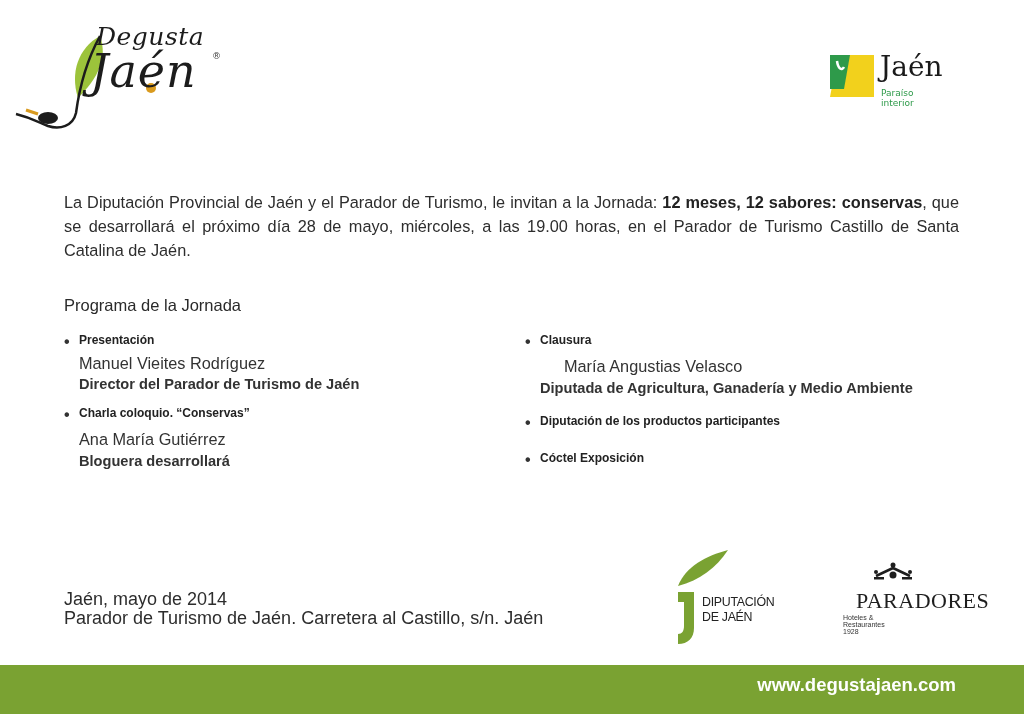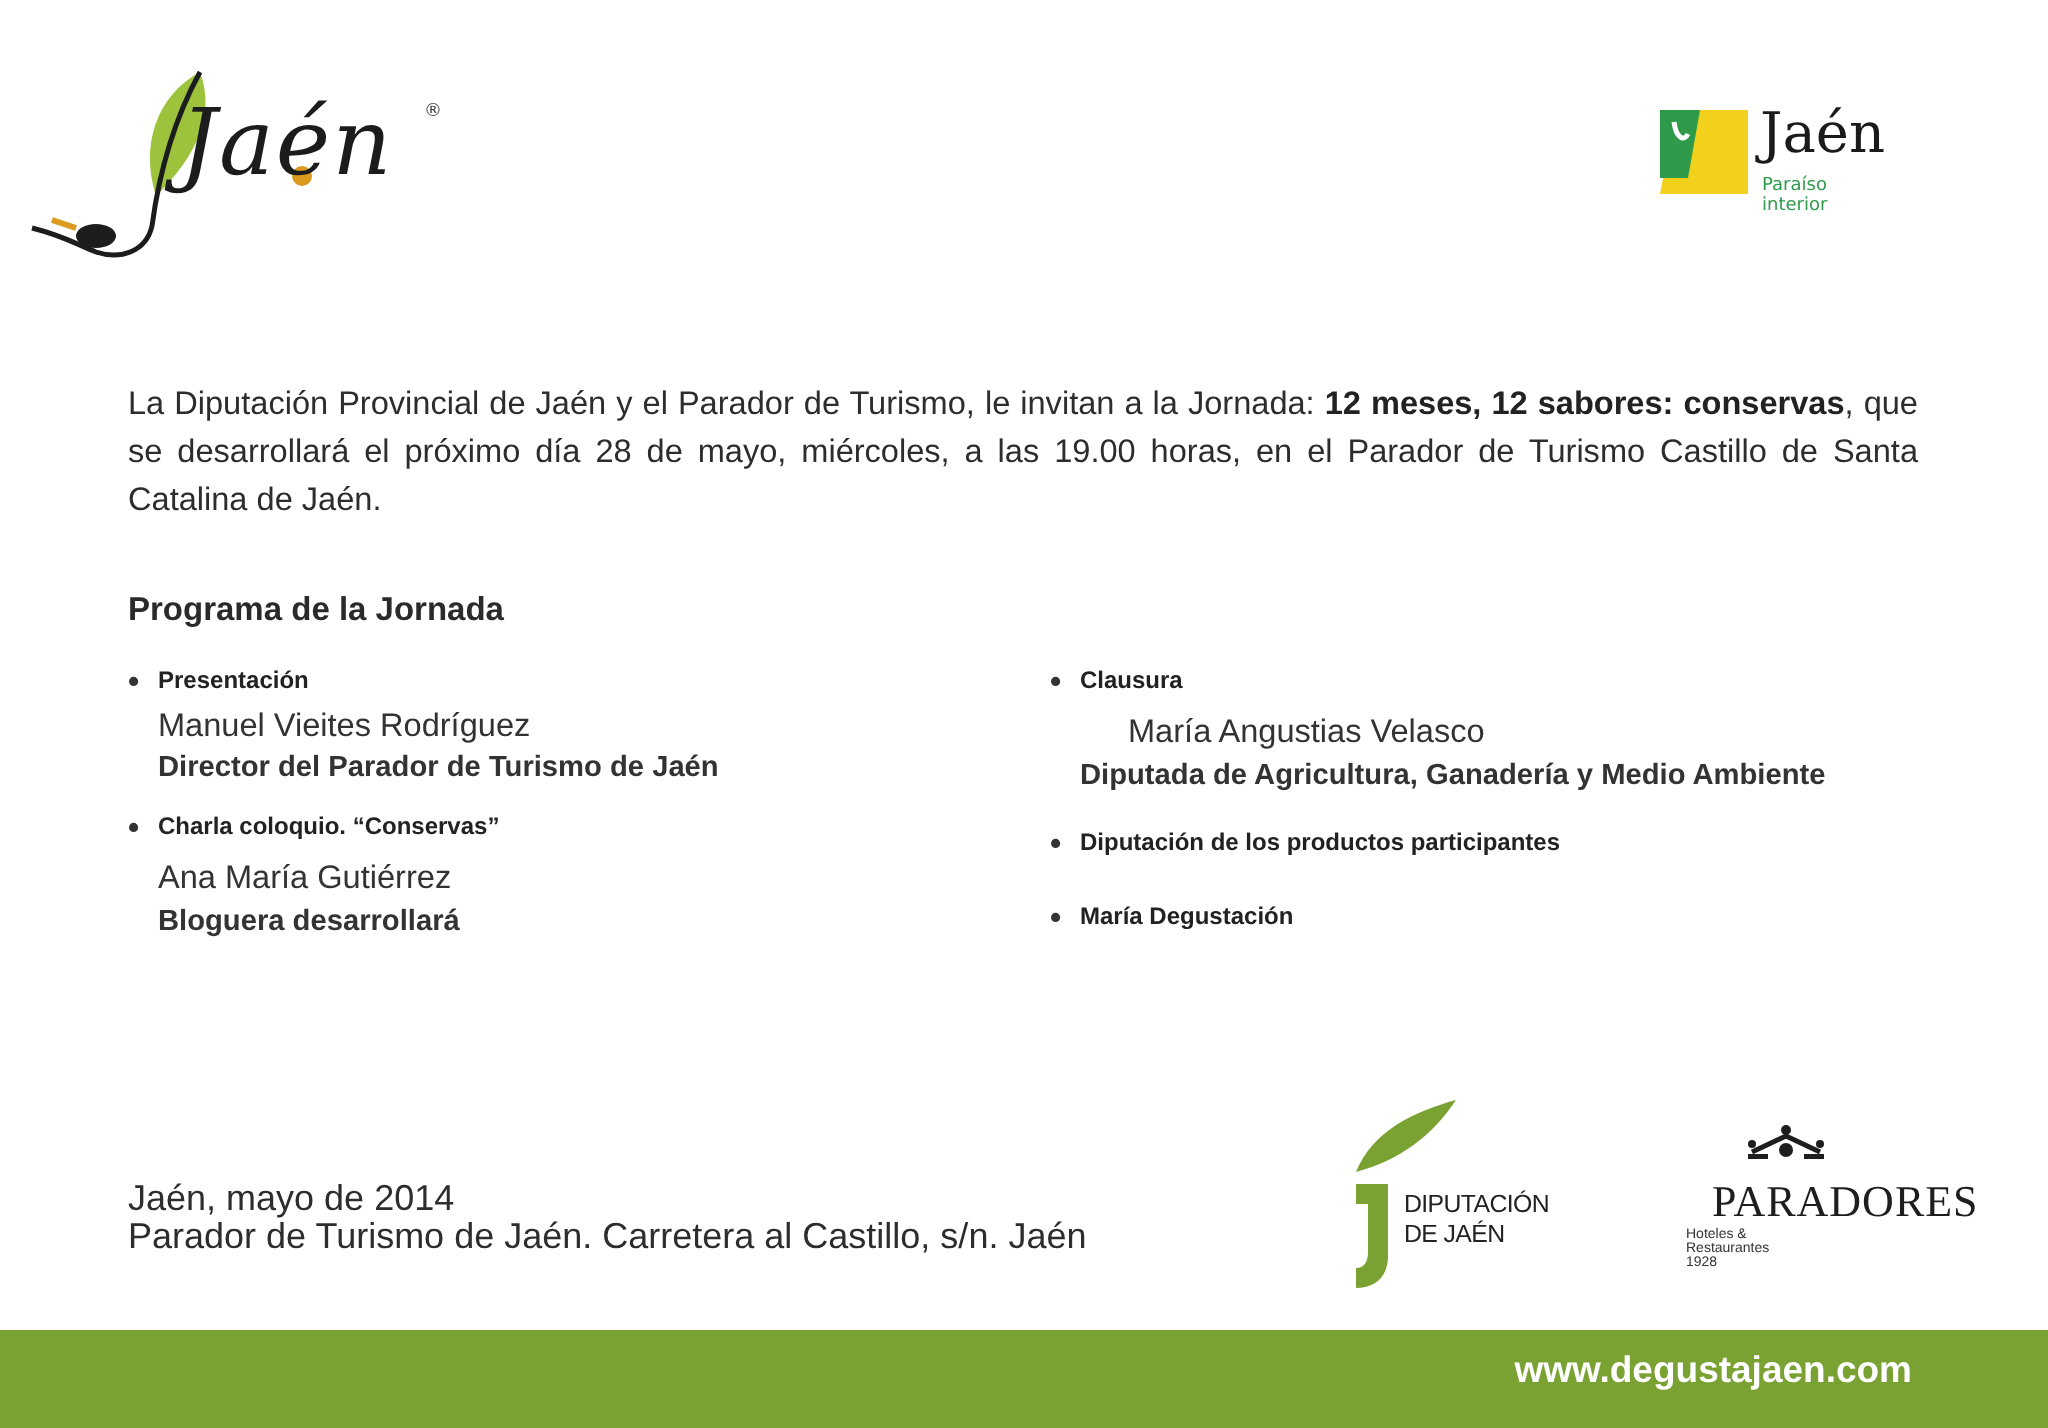--- a/index.html
+++ b/index.html
@@ -19,21 +19,21 @@
   .jp-sub { left: 881px; top: 88px; font-size: 9px; color: #2e9a4a; }
 
   
   .intro {
     left: 64px; top: 190px; width: 895px;
     font-size: 16.3px; line-height: 24px; color: #2d2d2d; text-align: justify;
     font-family: "Liberation Sans", sans-serif;
   }
   .intro b { font-weight: bold; color: #222; }
 
-  .prog-title { left: 64px; top: 296px; font-size: 16.5px; font-weight: bold; color: #2a2a2a; font-family: "Liberation Sans", sans-serif; }
+  .prog-title { left: 64px; top: 296px; font-size: 16.5px; font-weight: normal; color: #2a2a2a; font-family: "Liberation Sans", sans-serif; }
 
   .item { position: absolute; font-family: "Liberation Sans", sans-serif; }
   .item .bullet { position: absolute; left: 0; top: 0; font-size: 16px; font-weight: bold; color: #333; }
   .item .head { position: absolute; left: 15px; top: 0; font-size: 12px; font-weight: bold; color: #222; white-space: nowrap; }
   .item .name { position: absolute; left: 15px; top: 21px; font-size: 16.3px; color: #333; white-space: nowrap; }
   .item .role { position: absolute; left: 15px; top: 43px; font-size: 14.6px; color: #333; white-space: nowrap; font-weight: bold; }
 
   .footer-text { left: 64px; top: 590px; font-size: 18px; line-height: 19px; color: #2d2d2d; font-family: "Liberation Sans", sans-serif; }
   .dip-text { left: 702px; top: 595px; font-size: 12.4px; line-height: 15px; color: #222; letter-spacing: -0.3px; font-family: "Liberation Sans", sans-serif; }
 
@@ -50,20 +50,21 @@
 <body>
 
 <div class="abs" style="left:0;top:0;width:240px;height:140px;">
   <svg class="abs dj-logo" viewBox="0 0 220 115">
     <path d="M92 18 C 70 30, 62 55, 70 80 C 90 60, 100 40, 92 18 Z" fill="#9cc33b"></path>
     <path d="M92 18 C 80 40, 72 65, 68 95 C 65 108, 52 112, 40 108 C 30 104, 24 100, 8 96" stroke="#1c1c1c" stroke-width="2.5" fill="none"></path>
     <ellipse cx="40" cy="100" rx="10" ry="6" fill="#1c1c1c"></ellipse>
     <path d="M18 92 L 30 96" stroke="#d99a1e" stroke-width="3"></path>
     <circle cx="143" cy="70" r="5" fill="#d99a1e"></circle>
   </svg>
+  <span class="abs dj-degusta">Degusta</span>
   <span class="abs dj-jaen">Jaén</span>
   <span class="abs dj-reg">®</span>
 </div>
 
 <div class="abs" style="left:0;top:0;">
   <svg class="abs" style="left:828px;top:53px;" width="46" height="44" viewBox="0 0 46 44">
     <polygon points="10,2 46,2 46,44 2,44" fill="#f2d11c"></polygon>
     <polygon points="2,2 22,2 16,36 2,36" fill="#2e9a4a"></polygon>
     <path d="M9 8 C 10 16, 14 18, 16 14" stroke="#ffffff" stroke-width="2.5" fill="none"></path>
   </svg>
@@ -95,21 +96,21 @@
   <span class="head">Clausura</span>
   <span class="name" style="top:24px;margin-left:24px;">María Angustias Velasco</span>
   <span class="role" style="top:47px;">Diputada de Agricultura, Ganadería y Medio Ambiente</span>
 </div>
 <div class="item" style="left:525px;top:414px;">
   <span class="bullet">•</span>
   <span class="head">Diputación de los productos participantes</span>
 </div>
 <div class="item" style="left:525px;top:451px;">
   <span class="bullet">•</span>
-  <span class="head">María Degustación</span>
+  <span class="head">Cóctel Exposición</span>
 </div>
 
 <div class="abs footer-text">
   <div>Jaén, mayo de 2014</div>
   <div>Parador de Turismo de Jaén. Carretera al Castillo, s/n. Jaén</div>
 </div>
 
 <div class="abs" style="left:0;top:0;">
   <svg class="abs" style="left:672px;top:548px;" width="60" height="98" viewBox="0 0 60 98">
     <path d="M6 38 C 14 18, 34 8, 56 2 C 44 20, 28 32, 6 38 Z" fill="#7aa232"></path>

